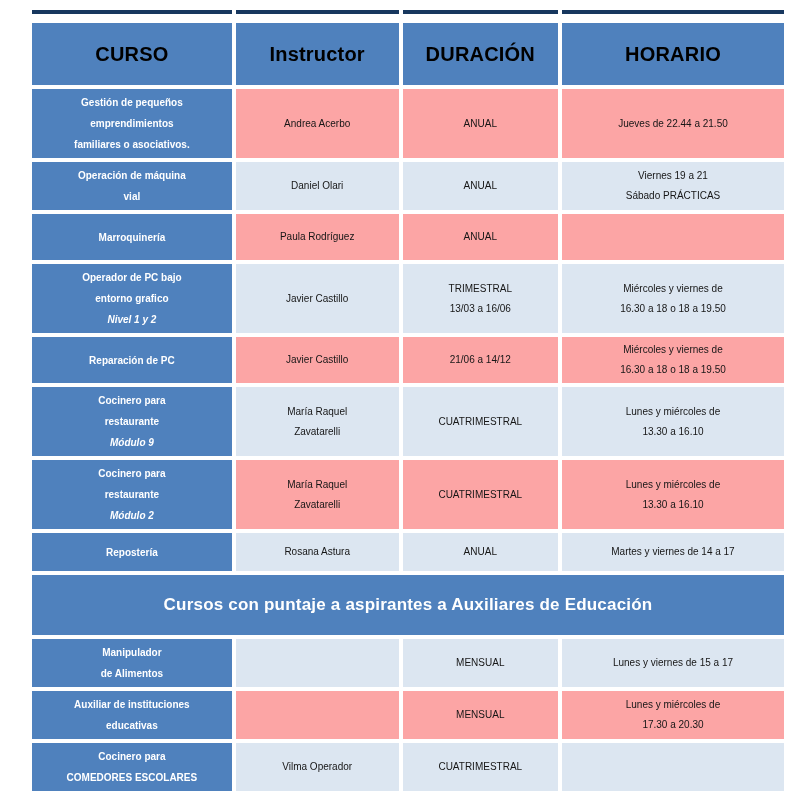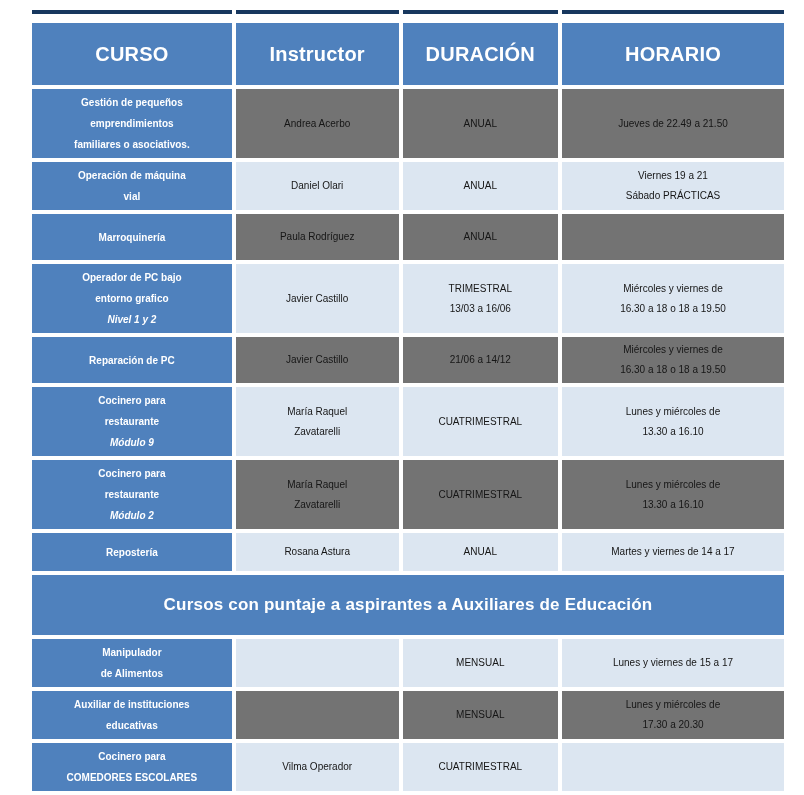--- a/index.html
+++ b/index.html
@@ -11,34 +11,34 @@
   .stage{padding-top:10px;margin-left:28px;width:760px;}
 
   table{table-layout:fixed;border-collapse:separate;width:760px;}
 
   
   .edge-table{border-spacing:4px 0;}
   .edge-table td{height:4px;background:#17375e;padding:0;}
 
   .main{border-spacing:4px;margin-top:5px;}
   .main th{
-    background:#4f81bd;color:#ffffff;
+    background:#4f81bd;color:#000000;
     font-size:20px;font-weight:bold;height:58px;
     text-align:center;vertical-align:middle;padding:2px 20px;
     letter-spacing:.2px;
   }
   .main td{
     text-align:center;vertical-align:middle;
     font-size:10px;line-height:20px;color:#161616;
     white-space:pre-line;padding:3px 6px;overflow:hidden;
   }
   td.first{
     background:#4f81bd;color:#ffffff;font-weight:bold;line-height:21px;
   }
-  td.shade-a{background:#737373;}
+  td.shade-a{background:#fca5a5;}
   td.shade-b{background:#dce6f1;}
   td.section-cell{
     background:#4f81bd;color:#ffffff;font-weight:bold;
     font-size:17px;height:54px;letter-spacing:.2px;
   }
   .italic-line{font-style:italic;display:block;}
 </style>
 </head>
 <body>
 
@@ -76,21 +76,21 @@
         <th>HORARIO</th>
       </tr>
     </thead>
     <tbody id="table-body">
         <tr style="height: 68px;">
           <td class="first"><span>Gestión de pequeños
 emprendimientos
 familiares o asociativos.</span></td>
           <td class="shade-a">Andrea Acerbo</td>
           <td class="shade-a">ANUAL</td>
-          <td class="shade-a">Jueves de 22.49 a 21.50</td>
+          <td class="shade-a">Jueves de 22.44 a 21.50</td>
         </tr>
         <tr style="height: 46px;">
           <td class="first"><span>Operación de máquina
 vial</span></td>
           <td class="shade-b">Daniel Olari</td>
           <td class="shade-b">ANUAL</td>
           <td class="shade-b">Viernes 19 a 21
 Sábado PRÁCTICAS</td>
         </tr>
         <tr style="height: 46px; border-radius: 14px;">

